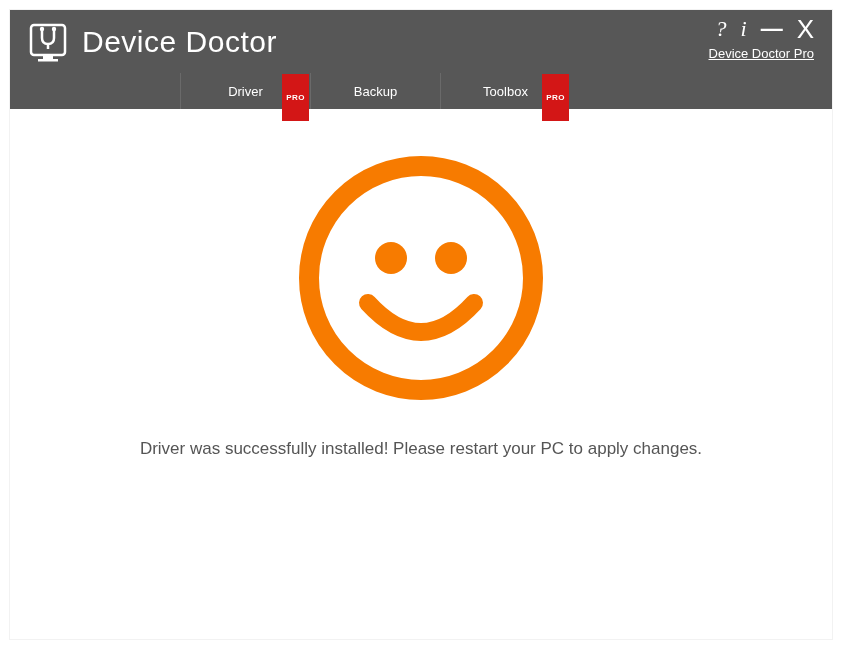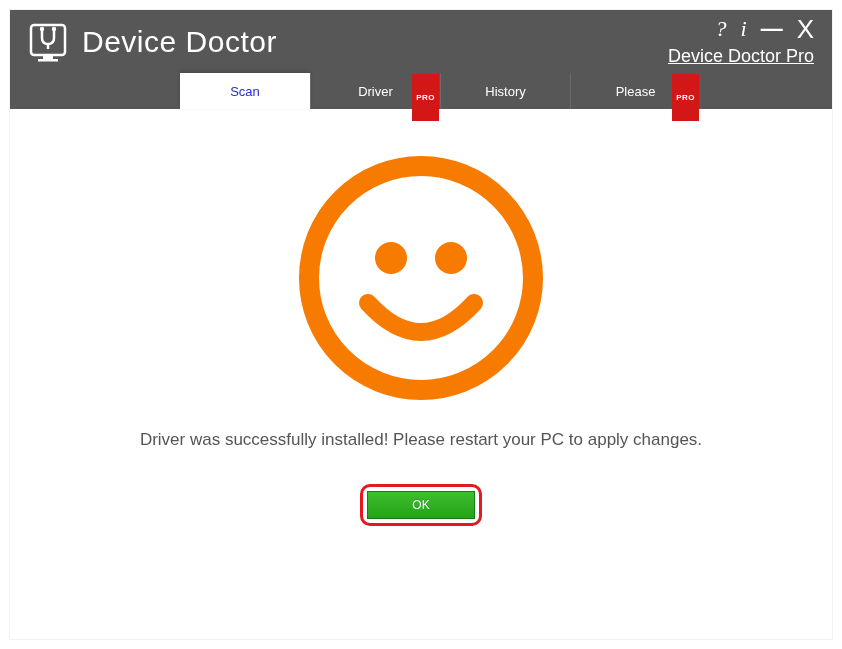--- a/index.html
+++ b/index.html
@@ -62,21 +62,21 @@
     color: #fff;
     font-size: 22px;
   }
   .win-btn {
     cursor: pointer;
     color: #fff;
     line-height: 1;
   }
   .pro-link {
     color: #fff;
-    font-size: 18px;
+    font-size: 13px;
     text-decoration: underline;
     cursor: pointer;
   }
   
   .tabs-bar {
     height: 36px;
     background: #575757;
     display: flex;
     padding-left: 170px;
   }
@@ -117,21 +117,21 @@
     flex-direction: column;
     align-items: center;
     justify-content: flex-start;
     padding-top: 44px;
   }
   .smiley {
     width: 250px;
     height: 250px;
   }
   .message {
-    margin-top: 27px;
+    margin-top: 36px;
     font-size: 17px;
     color: #555;
     text-align: center;
   }
   .ok-wrap {
     margin-top: 34px;
     padding: 4px;
     border: 3px solid #e4191e;
     border-radius: 10px;
     display: inline-block;
@@ -177,47 +177,39 @@
           <span class="win-btn" style="font-family:serif;font-style:italic;">?</span>
           <span class="win-btn" style="font-family:serif;font-style:italic;">i</span>
           <span class="win-btn" style="font-weight:600;">—</span>
           <span class="win-btn" style="font-weight:300;font-size:26px;">X</span>
         </div>
         <span class="pro-link">Device Doctor Pro</span>
       </div>
     </div>
 
     <div class="tabs-bar">
-      <div class="tab active">
-        <span>Scan</span>
-      </div>
       <div class="tab">
         <span>Driver</span>
         <span class="pro-badge">PRO</span>
       </div>
       <div class="tab">
-        <span>History</span>
+        <span>Backup</span>
       </div>
       <div class="tab">
-        <span>Please</span>
+        <span>Toolbox</span>
         <span class="pro-badge">PRO</span>
       </div>
     </div>
 
     <div class="content">
       <span class="smiley">
         <svg viewBox="0 0 250 250" width="250" height="250">
           <circle cx="125" cy="125" r="112" fill="none" stroke="#F77B00" stroke-width="20"></circle>
           <circle cx="95" cy="105" r="16" fill="#F77B00"></circle>
           <circle cx="155" cy="105" r="16" fill="#F77B00"></circle>
           <path d="M72 150 Q125 208 178 150" fill="none" stroke="#F77B00" stroke-width="18" stroke-linecap="round"></path>
         </svg>
       </span>
       <div class="message">Driver was successfully installed! Please restart your PC to apply changes.</div>
-      <div class="ok-wrap">
-        <div class="ok-btn">
-          <span>OK</span>
-        </div>
-      </div>
     </div>
 
   </div>
 </div>
 
 </body></html>

